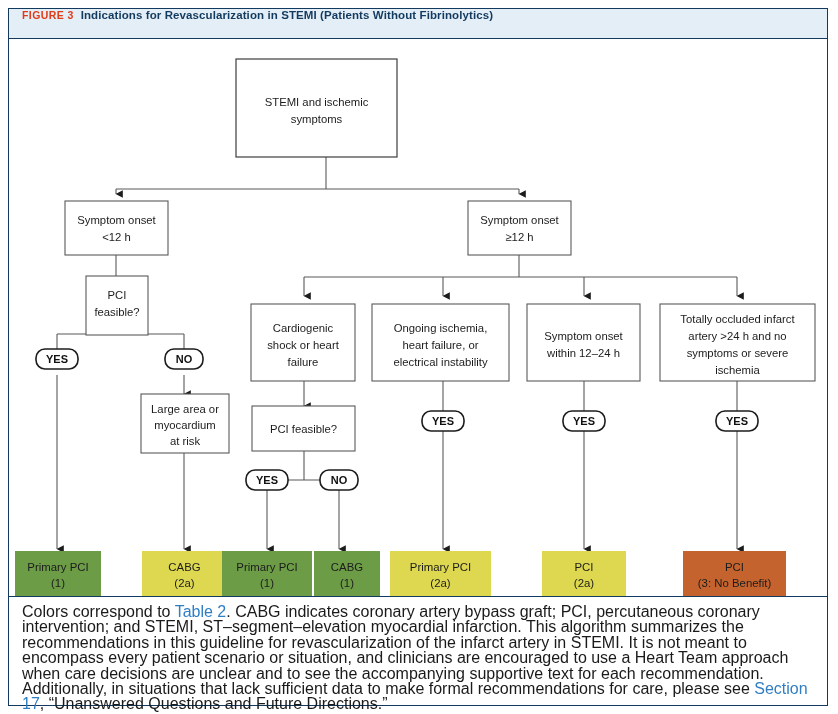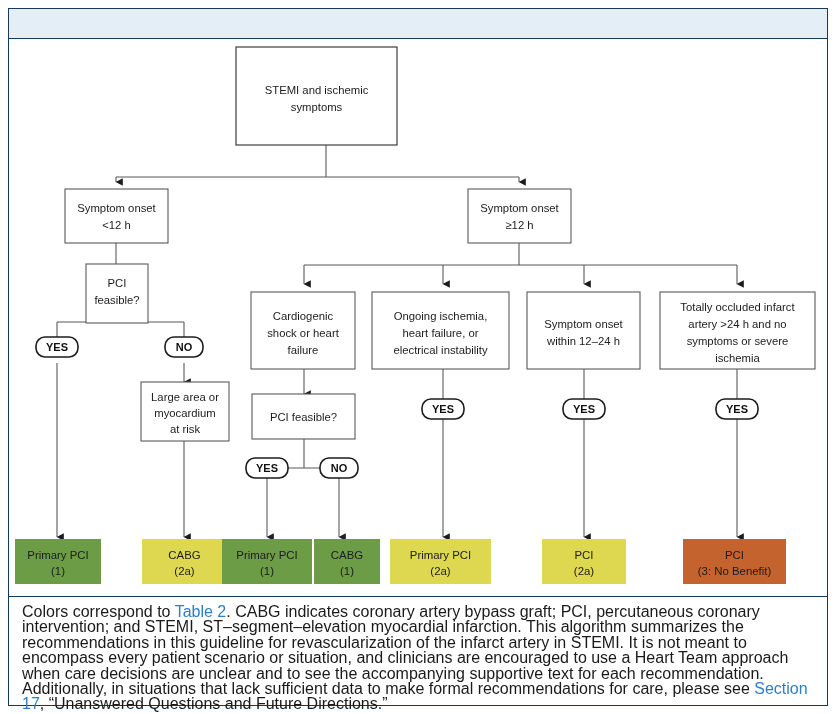--- a/index.html
+++ b/index.html
@@ -3,40 +3,43 @@
 <meta charset="utf-8">
 <style>
   html,body{margin:0;padding:0;background:#ffffff;}
   body{font-family:"Liberation Sans",sans-serif;}
   #page{position:relative;width:838px;height:714px;background:#ffffff;overflow:hidden;}
   .frame{position:absolute;left:8px;top:8px;width:820px;height:698px;border:1px solid #123a5e;box-sizing:border-box;background:#ffffff;}
   .fig-header{position:absolute;left:9px;top:9px;width:818px;height:30px;background:#e4eef7;border-bottom:1px solid #123a5e;box-sizing:border-box;}
   .fig-header-inner{position:absolute;left:22px;top:9px;white-space:nowrap;font-size:11.5px;font-weight:bold;letter-spacing:.1px;}
   .fig-num{color:#e03a16;font-size:10.5px;font-weight:bold;letter-spacing:.4px;}
   .fig-title{color:#123a5e;font-size:11.5px;font-weight:bold;margin-left:7px;}
-  .chart{position:absolute;left:9px;top:32px;width:818px;height:607px;}
+  .chart{position:absolute;left:9px;top:44px;width:818px;height:607px;}
   .caption-rule{position:absolute;left:9px;top:596px;width:818px;height:1px;background:#123a5e;}
   .caption{position:absolute;left:22px;top:604px;width:795px;font-size:16px;line-height:15.4px;color:#1a1a1a;text-align:left;}
   .lnk{color:#2f7ec4;}
   svg{display:block;}
   .bx{fill:#ffffff;stroke:#595959;stroke-width:1.1;}
   .bx-top{fill:#ffffff;stroke:#3c3c3c;stroke-width:1.2;}
   .txt{font-family:"Liberation Sans",sans-serif;font-size:11.3px;fill:#1c1c1c;text-anchor:middle;}
   .pill{fill:#ffffff;stroke:#1c1c1c;stroke-width:1.6;}
   .pilltxt{font-family:"Liberation Sans",sans-serif;font-size:11px;font-weight:bold;fill:#111111;text-anchor:middle;}
   .ln{stroke:#595959;stroke-width:1.1;fill:none;}
   .res-txt{font-family:"Liberation Sans",sans-serif;font-size:11.4px;fill:#1c1c1c;text-anchor:middle;}
 </style>
 </head>
 <body>
 
 <div id="page">
   <div class="frame"></div>
 
   <div class="fig-header"></div>
+  <div class="fig-header-inner">
+    <span class="fig-num">FIGURE 3</span><span class="fig-title">Indications for Revascularization in STEMI (Patients Without Fibrinolytics)</span>
+  </div>
 
   <div class="chart">
     <svg width="818" height="555" viewBox="0 0 818 555" xmlns="http://www.w3.org/2000/svg">
       <defs>
         <marker id="arw" markerWidth="9" markerHeight="9" refX="4.2" refY="7.4" orient="auto" markerUnits="userSpaceOnUse">
           <path d="M0.4,0.6 L8.0,0.6 L4.2,7.8 Z" fill="#1c1c1c"></path>
         </marker>
       </defs>
 
       <g>

